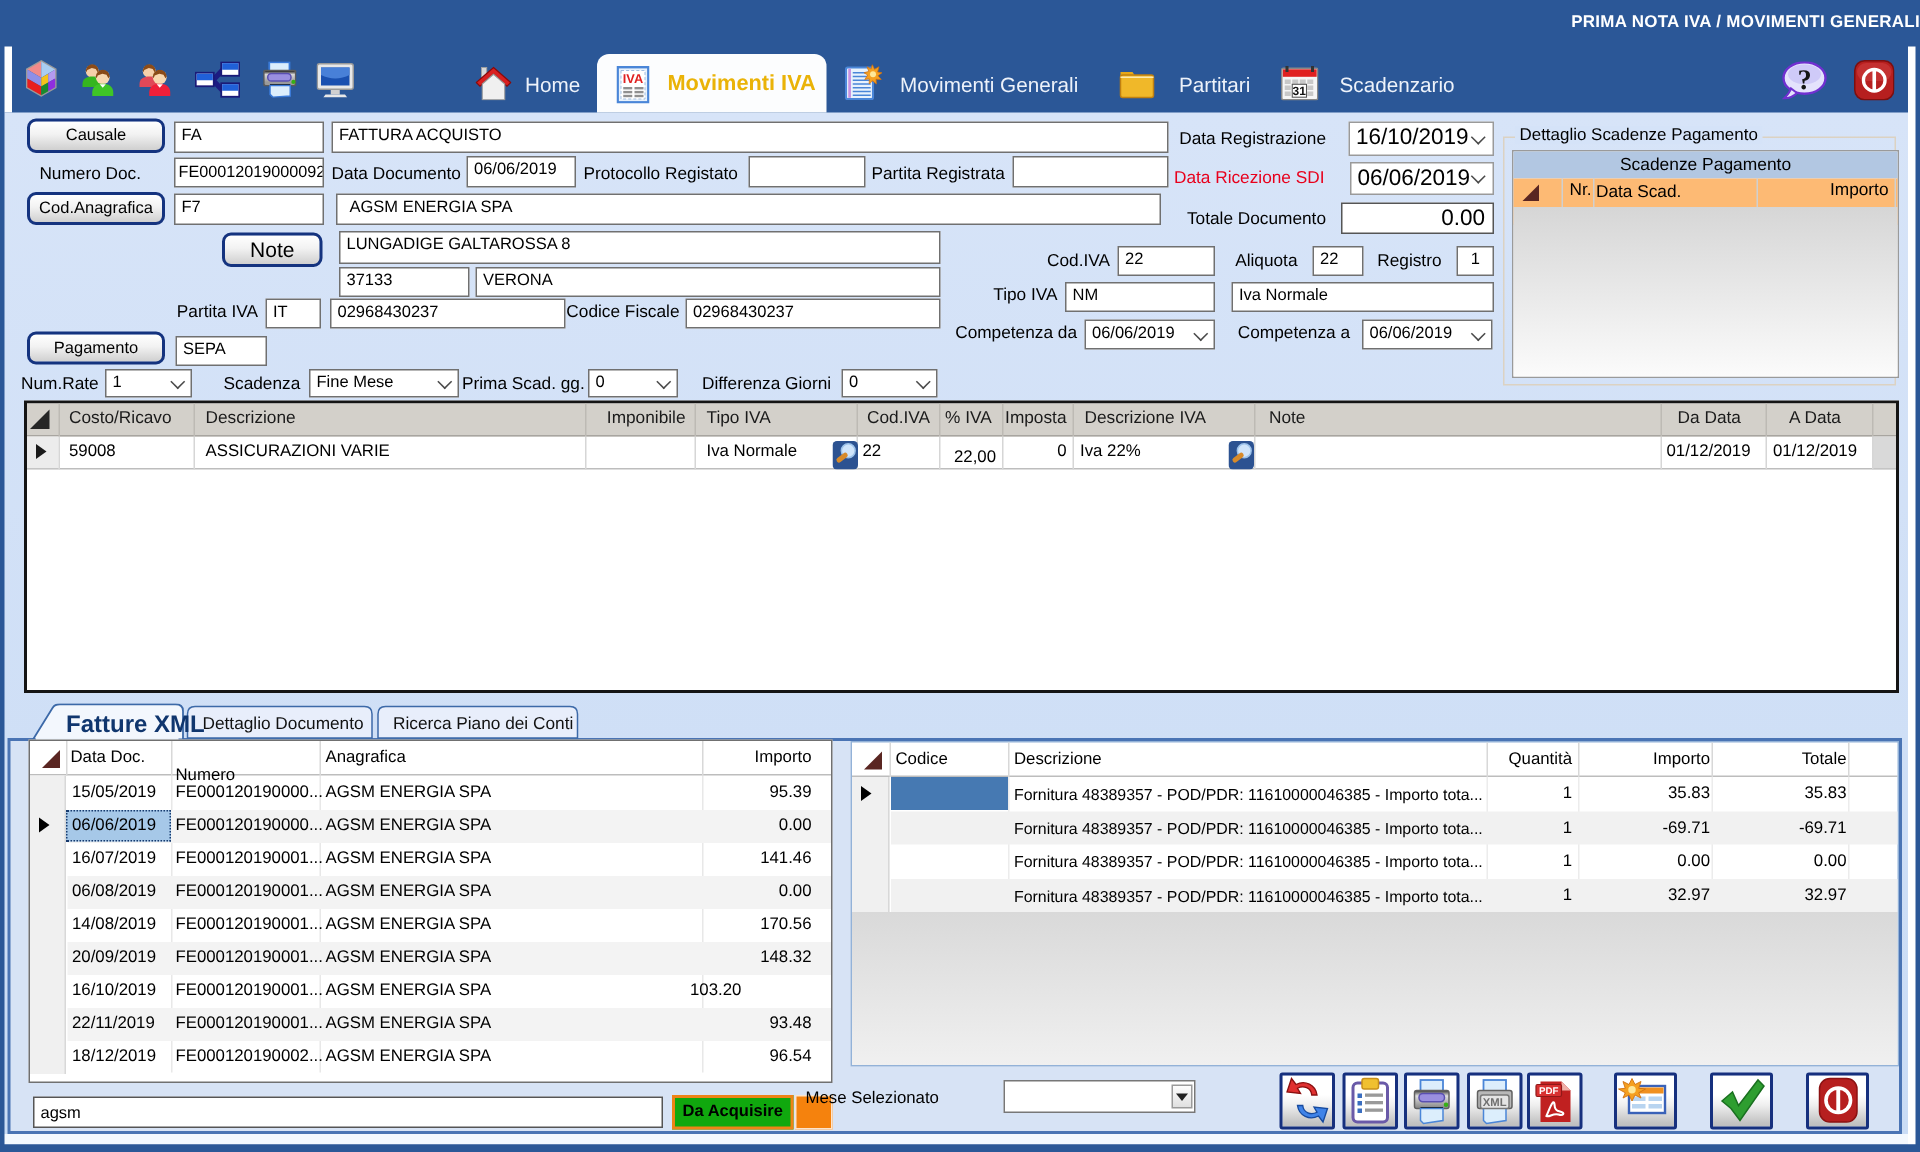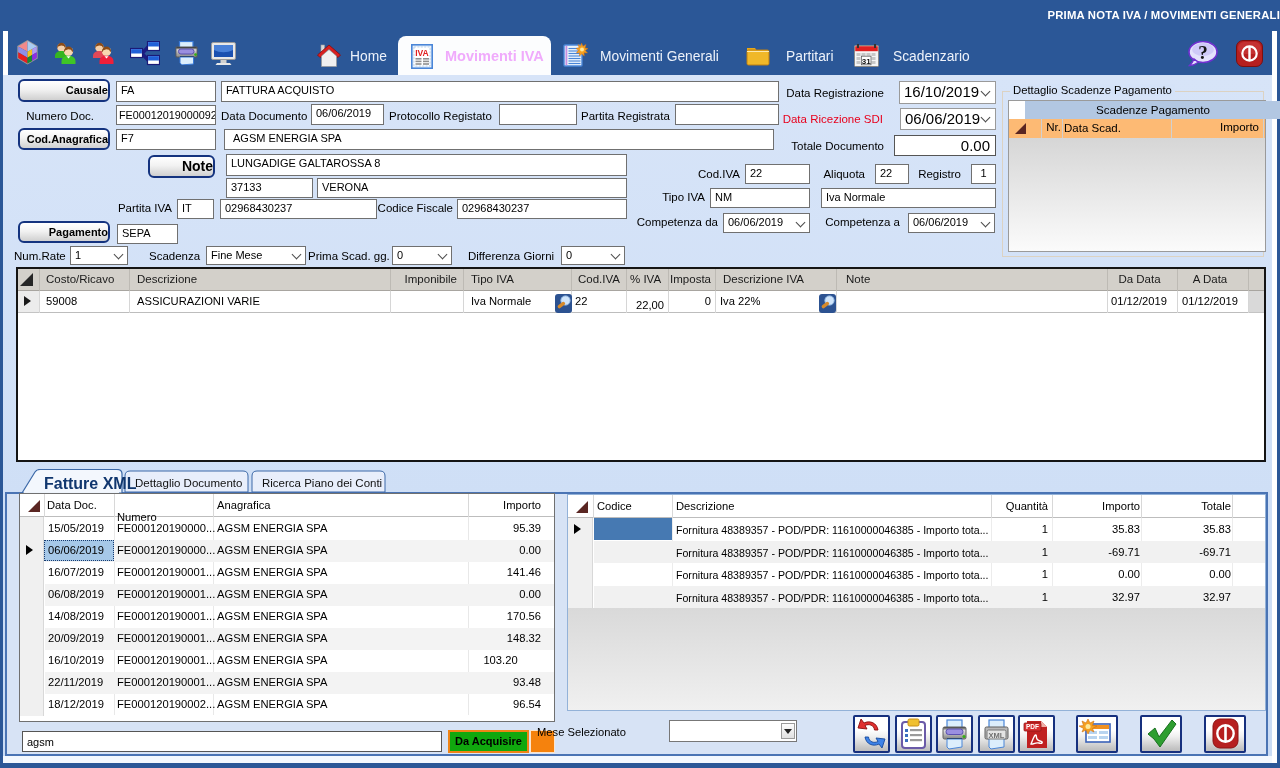--- a/index.html
+++ b/index.html
@@ -1,20 +1,20 @@
 <!DOCTYPE html>
 <html><head><meta charset="utf-8">
 <style>
 *{margin:0;padding:0;box-sizing:border-box}
 body{width:1280px;height:768px;overflow:hidden;font-family:"Liberation Sans",sans-serif}
 #w{position:relative;width:1280px;height:768px;background:#2b5797;overflow:hidden}
 .a{position:absolute}
 .lbl{position:absolute;font-size:11.5px;color:#000;white-space:nowrap}
 .fld{position:absolute;background:#fff;border:1px solid #707070;font-size:11px;color:#000;white-space:nowrap;overflow:hidden;padding:2px 4px}
-.btn3d{position:absolute;background:linear-gradient(#ffffff,#f2f2f2 45%,#dcdcdc 80%,#d0d0d0);border:2px solid #14337f;border-radius:6px;font-size:11px;font-weight:bold;color:#000;text-align:right}
+.btn3d{position:absolute;background:linear-gradient(#ffffff,#f2f2f2 45%,#dcdcdc 80%,#d0d0d0);border:2px solid #14337f;border-radius:6px;font-size:11px;font-weight:normal;color:#000;text-align:center}
 .chev{position:absolute;width:7px;height:7px;border-right:1.7px solid #4a4a4a;border-bottom:1.7px solid #4a4a4a;transform:rotate(45deg)}
 .tabtxt{position:absolute;font-size:13.8px;color:#edf2fa;white-space:nowrap}
 .hdr12{font-size:11.5px;color:#1a1a1a;white-space:nowrap}
 .cel13{font-size:11.2px;color:#000;white-space:nowrap}
 .vh{position:absolute;top:0;width:1px;height:22px;background:#bdbab4}
 .vr{position:absolute;top:22px;width:1px;height:22px;background:#d6d6d6}
 .bbtn{position:absolute;border:2px solid #16307e;border-radius:2px;background:linear-gradient(#ffffff 38%,#efefef 58%,#c4c4c4 92%,#bdbdbd);display:flex;align-items:center;justify-content:flex-start}
 </style></head>
 <body>
 <div id="w">
@@ -153,21 +153,21 @@
 </svg>
 <svg class="a" style="left:1236px;top:40px" width="27" height="27" viewBox="0 0 27 27">
 <rect x="0.5" y="0.5" width="26" height="26" rx="6.5" fill="#b61f1f" stroke="#7c0f0f" stroke-width="1"></rect>
 <rect x="2" y="2" width="23" height="12" rx="6" fill="#cf4040" opacity=".55"></rect>
 <circle cx="13.5" cy="13.5" r="7.2" fill="none" stroke="#fff" stroke-width="2.2"></circle>
 <rect x="12.3" y="6.8" width="2.4" height="13.4" fill="#fff"></rect>
 </svg>
 
 <div class="a" style="left:398px;top:36px;width:153px;height:39px;background:#fcfdfe;border-radius:8px 8px 0 0"></div>
 <div class="tabtxt" style="left:350px;top:49px">Home</div>
-<div class="tabtxt" style="left:445px;top:48px;color:#f0abfc;font-weight:bold;font-size:14.5px">Movimenti IVA</div>
+<div class="tabtxt" style="left:445px;top:48px;color:#eab308;font-weight:bold;font-size:14.5px">Movimenti IVA</div>
 <div class="tabtxt" style="left:600px;top:49px">Movimenti Generali</div>
 <div class="tabtxt" style="left:786px;top:49px">Partitari</div>
 <div class="tabtxt" style="left:893px;top:49px">Scadenzario</div>
 
 <div class="btn3d" style="left:18px;top:79px;width:92px;height:23px;line-height:19px">Causale</div>
 <div class="fld" style="left:116px;top:81px;width:100px;height:21px">FA</div>
 <div class="fld" style="left:221px;top:81px;width:558px;height:21px">FATTURA ACQUISTO</div>
 <div class="lbl" style="left:744px;top:87px;width:140px;text-align:right">Data Registrazione</div>
 <div class="fld" style="left:899px;top:81px;width:97px;height:23px;font-size:15px;border-color:#9a9a9a;padding:1px 4px">16/10/2019</div>
 <div class="chev" style="left:982px;top:88px"></div>
@@ -222,21 +222,21 @@
 <div class="lbl" style="left:308px;top:250px">Prima Scad. gg.</div>
 <div class="fld" style="left:392px;top:246px;width:60px;height:19px">0</div>
 <div class="chev" style="left:439px;top:251px"></div>
 <div class="lbl" style="left:468px;top:250px">Differenza Giorni</div>
 <div class="fld" style="left:561px;top:246px;width:64px;height:19px">0</div>
 <div class="chev" style="left:612px;top:251px"></div>
 
 <div class="a" style="left:1002px;top:91px;width:262px;height:166px;border:1px solid #dcd2c2"></div>
 <div class="lbl" style="left:1010px;top:84px;font-size:11.3px;background:#d5e3f8;padding:0 3px">Dettaglio Scadenze Pagamento</div>
 <div class="a" style="left:1008px;top:100px;width:258px;height:152px;border:1px solid #9a9a9a;background:#fff">
- <div class="a" style="left:16px;top:0;width:256px;height:18px;background:#b2c7e2;text-align:center;font-size:11.6px;line-height:18px">Scadenze Pagamento</div>
+ <div class="a" style="left:0;top:0;width:256px;height:18px;background:#b2c7e2;text-align:center;font-size:11.6px;line-height:18px">Scadenze Pagamento</div>
  <div class="a" style="left:0;top:18px;width:256px;height:31px;background:#fdba74;border-bottom:1px solid #c0c0c0">
   <div class="a" style="left:6px;top:4px;width:0;height:0;border-left:11px solid transparent;border-bottom:11px solid #5a2622"></div>
   <div class="a" style="left:22px;top:2px;width:30px;text-align:right;font-size:11.5px">Nr.</div>
   <div class="a" style="left:55px;top:3px;font-size:11.5px">Data Scad.</div>
   <div class="a" style="left:160px;top:2px;width:90px;text-align:right;font-size:11.5px">Importo</div>
   <div class="a" style="left:32px;top:0;width:1px;height:19px;background:#d0d0d0"></div>
   <div class="a" style="left:53px;top:0;width:1px;height:19px;background:#d0d0d0"></div>
   <div class="a" style="left:162px;top:0;width:1px;height:19px;background:#d0d0d0"></div>
   <div class="a" style="left:254px;top:0;width:1px;height:19px;background:#d0d0d0"></div>
  </div>
@@ -348,21 +348,21 @@
  <div class="a cel13" style="left:197px;top:115.5px">AGSM ENERGIA SPA</div>
  <div class="a cel13" style="left:440px;top:115.5px;width:81px;text-align:right">170.56</div>
  <div class="a" style="left:25px;top:133.5px;width:509px;height:22px;background:#f3f3f3"></div>
  <div class="a cel13" style="left:28px;top:137.5px">20/09/2019</div>
  <div class="a cel13" style="left:97px;top:137.5px">FE000120190001...</div>
  <div class="a cel13" style="left:197px;top:137.5px">AGSM ENERGIA SPA</div>
  <div class="a cel13" style="left:440px;top:137.5px;width:81px;text-align:right">148.32</div>
  <div class="a cel13" style="left:28px;top:159.5px">16/10/2019</div>
  <div class="a cel13" style="left:97px;top:159.5px">FE000120190001...</div>
  <div class="a cel13" style="left:197px;top:159.5px">AGSM ENERGIA SPA</div>
- <div class="a cel13" style="left:440px;top:159.5px;width:81px;text-align:center">103.20</div>
+ <div class="a cel13" style="left:440px;top:159.5px;width:81px;text-align:left">103.20</div>
  <div class="a" style="left:25px;top:177.5px;width:509px;height:22px;background:#f3f3f3"></div>
  <div class="a cel13" style="left:28px;top:181.5px">22/11/2019</div>
  <div class="a cel13" style="left:97px;top:181.5px">FE000120190001...</div>
  <div class="a cel13" style="left:197px;top:181.5px">AGSM ENERGIA SPA</div>
  <div class="a cel13" style="left:440px;top:181.5px;width:81px;text-align:right">93.48</div>
  <div class="a cel13" style="left:28px;top:203.5px">18/12/2019</div>
  <div class="a cel13" style="left:97px;top:203.5px">FE000120190002...</div>
  <div class="a cel13" style="left:197px;top:203.5px">AGSM ENERGIA SPA</div>
  <div class="a cel13" style="left:440px;top:203.5px;width:81px;text-align:right">96.54</div>
  <div class="a cel13" style="left:27px;top:5px">Data Doc.</div>

